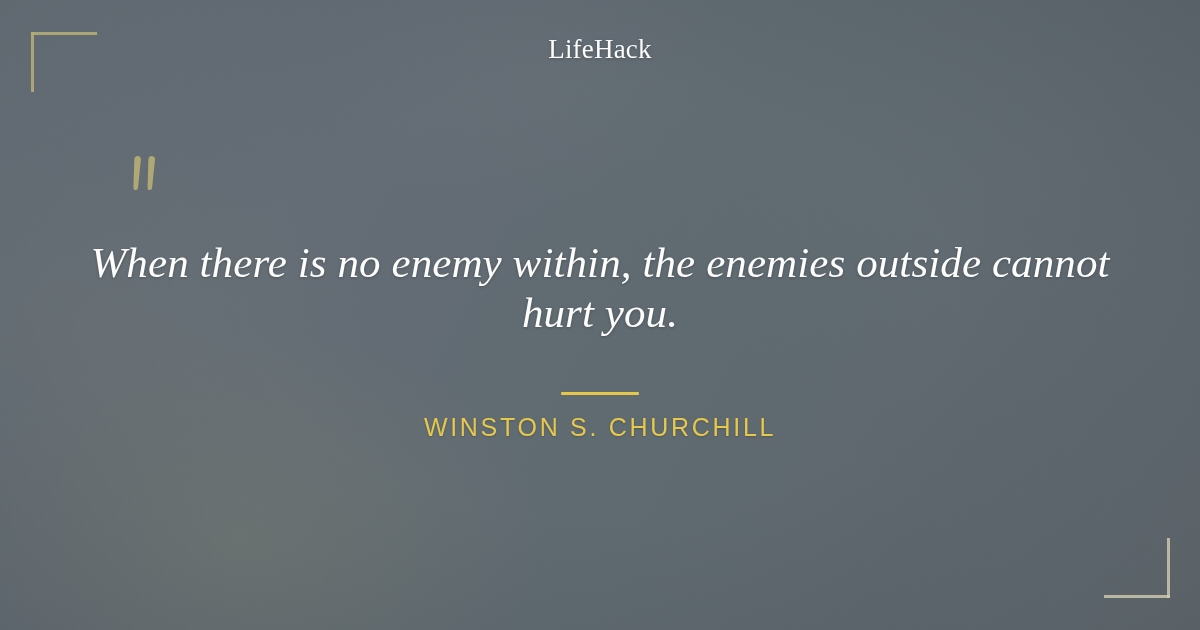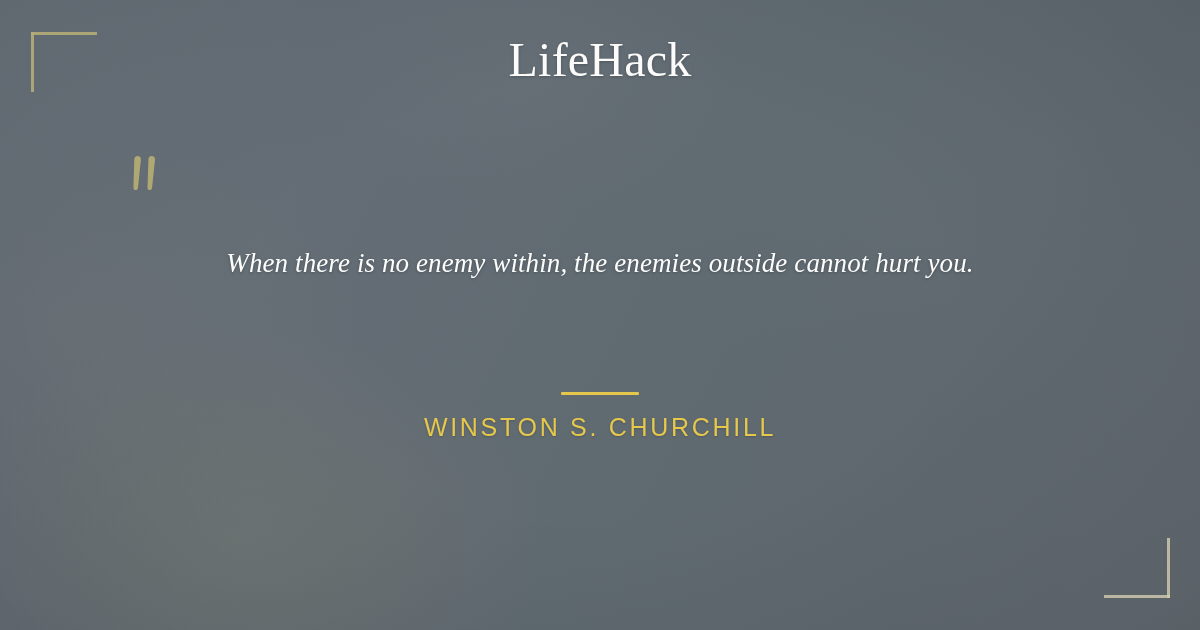--- a/index.html
+++ b/index.html
@@ -103,21 +103,21 @@
   
   #brand {
     position:absolute;
     left:0; right:0; top:36px;
     text-align:center;
   }
 
   #brand-text {
     display:inline-block;
     font-family:"Liberation Serif", "DejaVu Serif", serif;
-    font-size:48px;
+    font-size:27px;
     font-weight:400;
     color:#fbfbfa;
     letter-spacing:.2px;
     line-height:1;
     text-shadow:0 1px 3px rgba(20,26,32,0.28);
   }
 
   
   #quote-mark {
     position:absolute;
@@ -135,21 +135,21 @@
     left:90px;
     right:90px;
     top:238px;
     text-align:center;
   }
 
   #quote-text {
     font-family:"Liberation Serif", "DejaVu Serif", serif;
     font-style:italic;
     font-weight:400;
-    font-size:27px;
+    font-size:43px;
     line-height:50px;
     color:#fdfdfc;
     letter-spacing:.1px;
     text-shadow:0 1px 3px rgba(20,26,32,0.30);
   }
 
   
   #divider-wrap {
     position:absolute;
     left:0; right:0; top:381px;

